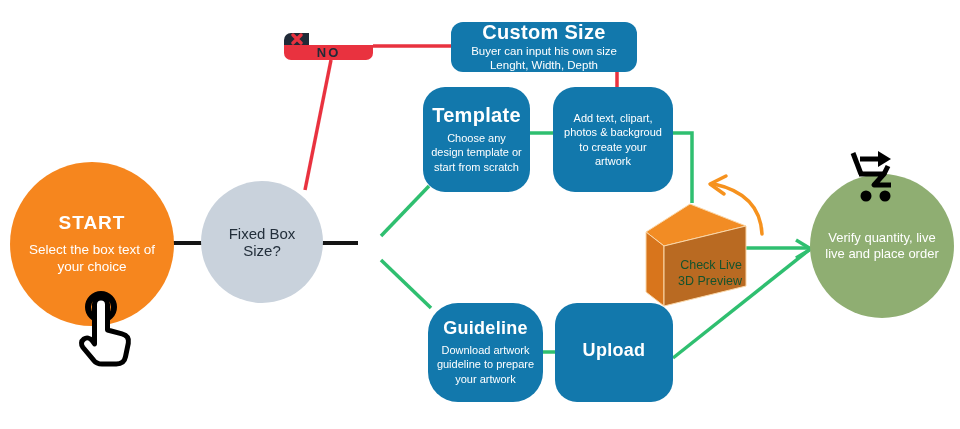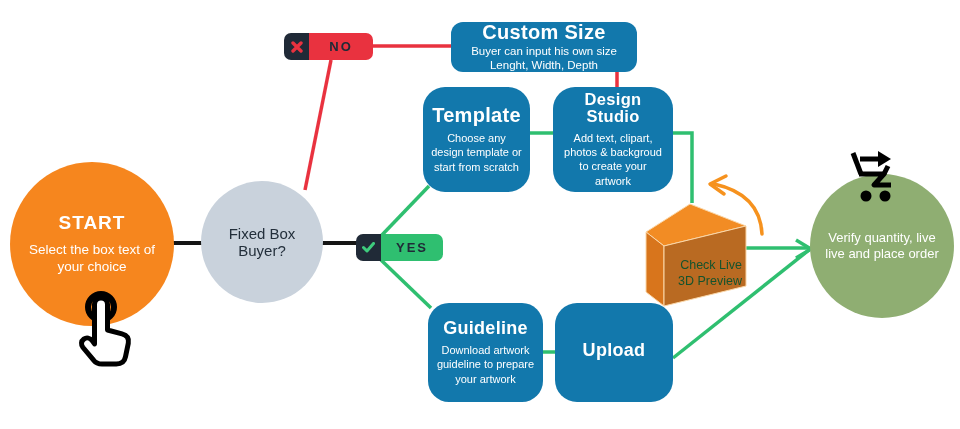--- a/index.html
+++ b/index.html
@@ -28,30 +28,30 @@
   .node .b{line-height:1.3;}
   .custom{left:451px;top:22px;width:186px;height:50px;border-radius:12px;padding:4px 10px;}
   .custom .t{font-size:20px;margin-bottom:1px;}
   .custom .b{font-size:11.5px;line-height:1.25;}
   .template{left:423px;top:87px;width:107px;height:105px;border-radius:22px;padding:6px 8px;}
   .template .t{font-size:20px;}
   .template .b{font-size:11px;}
   .studio{left:553px;top:87px;width:120px;height:105px;border-radius:22px;padding:6px 8px;}
   .studio .t{font-size:16.5px;}
   .studio .b{font-size:11px;}
-  .guideline{left:428px;top:303px;width:115px;height:99px;border-radius:21px;padding:6px 8px;}
+  .guideline{left:428px;top:303px;width:115px;height:99px;border-radius:30px;padding:6px 8px;}
   .guideline .t{font-size:18px;}
   .guideline .b{font-size:11px;}
   .upload{left:555px;top:303px;width:118px;height:99px;border-radius:22px;padding:6px 17px;}
   .upload .t{font-size:18px;}
   .upload .b{font-size:11px;}
 
   
   .badge{position:absolute;display:flex;align-items:stretch;z-index:2;height:27px;
-    border-radius:7px;overflow:hidden;}
+    border-radius:7px;overflow:hidden;flex-direction:column;}
   .badge .ic{width:25px;background:#202A37;display:flex;align-items:center;justify-content:center;}
   .badge .lbl{flex:1;display:flex;align-items:center;justify-content:center;
     font-size:13px;font-weight:700;color:#202A37;letter-spacing:2px;}
   .no-badge{left:284px;top:33px;width:89px;}
   .no-badge .lbl{background:#E9323F;}
   .yes-badge{left:356px;top:234px;width:87px;}
   .yes-badge .lbl{background:#2FBF70;}
 
   
   .cube-label{position:absolute;left:668px;top:245px;width:74px;height:58px;z-index:3;
@@ -100,53 +100,44 @@
   <div class="circle start">
     <div class="big">START</div>
     <div class="sub">Select the box text of your choice</div>
   </div>
   <svg class="hand-icon" width="66" height="92" viewBox="0 0 66 92">
     <circle cx="31" cy="17" r="13" fill="none" stroke="#000" stroke-width="6"></circle>
     <path d="M31 8 c4 0 6.5 2.8 6.5 6.5 V40 l14.5 3.8 c4.8 1.3 7.2 4.6 6.3 9.4 l-2.8 13.6 c-.9 4.6 -4.4 7.2 -9.2 7.2 H32 c-3.6 0 -6.4 -1.2 -8.4 -3.8 L13 57.5 c-2.2 -2.9 -2 -6.4 .8 -8.4 2.7 -1.9 6.3 -1.2 8.3 1.5 l2.4 3.3 V14.5 C24.5 10.8 27 8 31 8 z" fill="#ffffff" stroke="#000" stroke-width="5" stroke-linejoin="round"></path>
   </svg>
 
   <div class="circle decision">
-    <span>Fixed Box Buyer?</span>
+    <span>Fixed Box Size?</span>
   </div>
 
   <div class="badge no-badge">
     <span class="ic">
       <svg width="12" height="12" viewBox="0 0 12 12">
         <path d="M2 2 L10 10 M10 2 L2 10" stroke="#E9323F" stroke-width="3.4" stroke-linecap="round"></path>
       </svg>
     </span>
     <span class="lbl">NO</span>
   </div>
 
-  <div class="badge yes-badge">
-    <span class="ic">
-      <svg width="13" height="11" viewBox="0 0 13 11">
-        <polyline points="1.5,5.5 5,9 11.5,1.5" fill="none" stroke="#3ECC7D" stroke-width="3" stroke-linecap="round" stroke-linejoin="round"></polyline>
-      </svg>
-    </span>
-    <span class="lbl">YES</span>
-  </div>
 
   <div class="node custom">
     <div class="t">Custom Size</div>
     <div class="b">Buyer can input his own size Lenght, Width, Depth</div>
   </div>
 
   <div class="node template">
     <div class="t">Template</div>
     <div class="b">Choose any design template or start from scratch</div>
   </div>
 
   <div class="node studio">
-    <div class="t">Design Studio</div>
     <div class="b">Add text, clipart, photos &amp; backgroud to create your artwork</div>
   </div>
 
   <div class="node guideline">
     <div class="t">Guideline</div>
     <div class="b">Download artwork guideline to prepare your artwork</div>
   </div>
 
   <div class="node upload">
     <div class="t">Upload</div>

